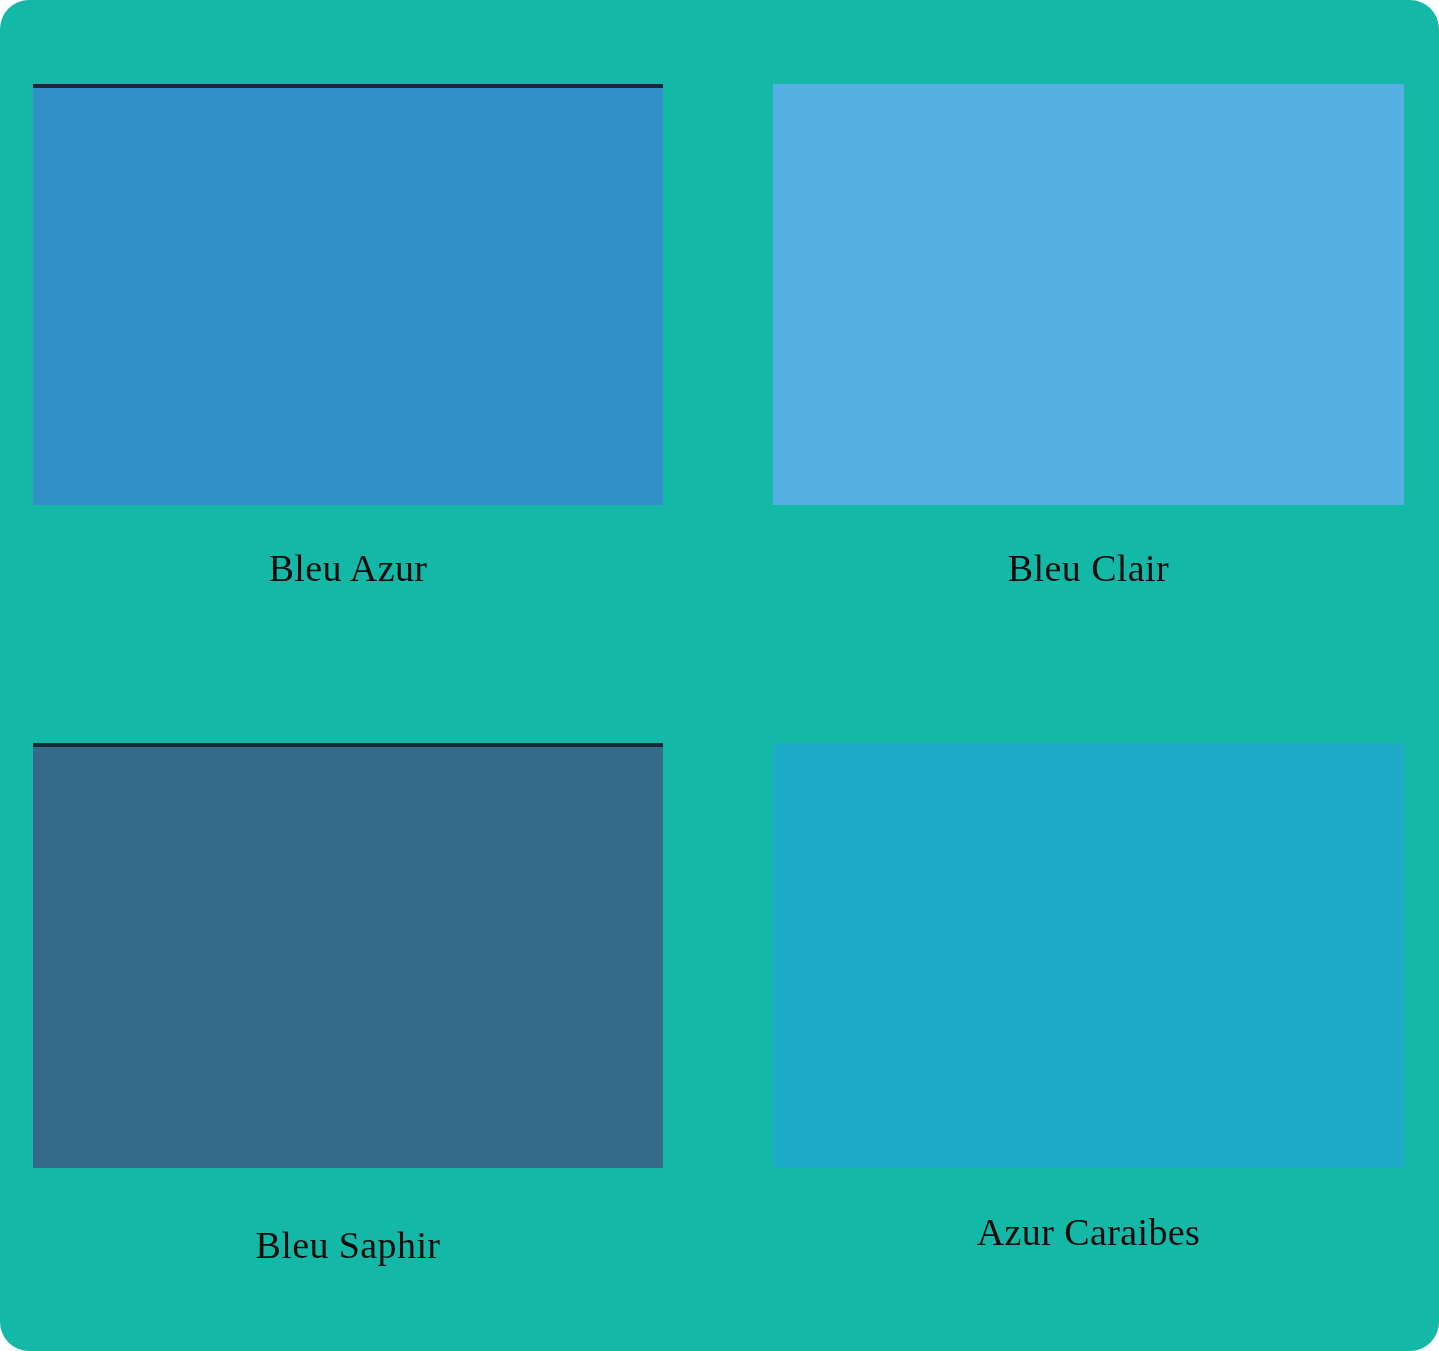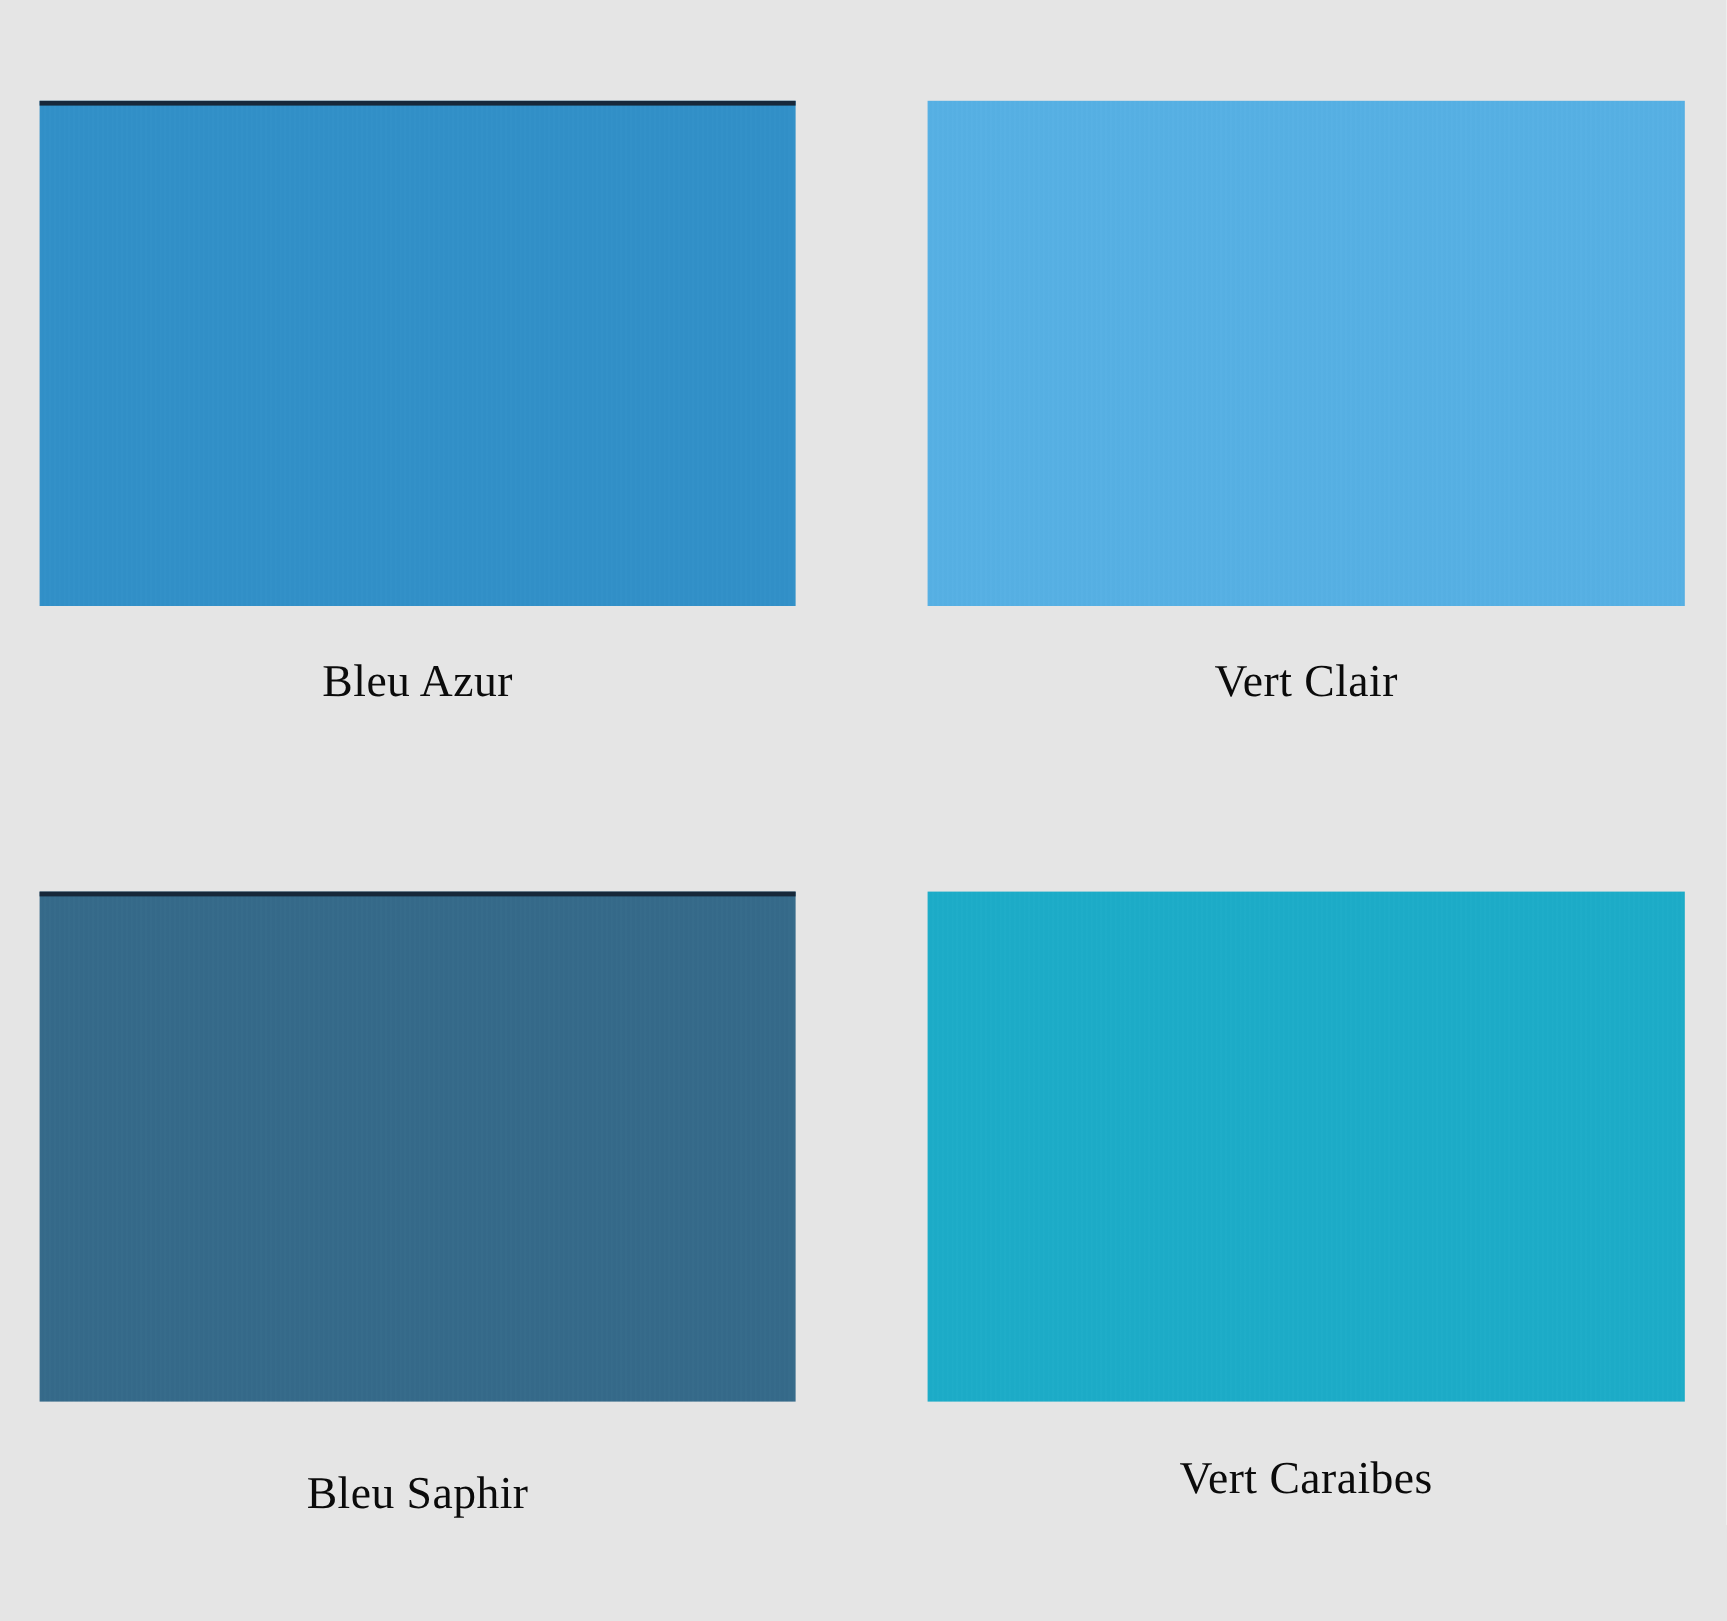--- a/index.html
+++ b/index.html
@@ -70,31 +70,31 @@
     font-size: 38px;
     font-weight: 400;
     line-height: 1.1;
     letter-spacing: 0.4px;
     white-space: nowrap;
   }
 </style>
 </head>
 <body>
 
-<div id="palette-sheet" style="background: #e5e5e5;">
+<div id="palette-sheet" style="background: #14b8a6; border-radius: 29px;">
 
 <div class="swatch-cell" style="left: 33px; top: 84px; width: 630px; height: 524px;">
       <div class="swatch-chip has-edge" style="height: 421px; background: rgb(49, 144, 200); border-top-color: rgb(23, 40, 58);"></div>
       <div class="swatch-label" style="top: 464px;">Bleu Azur</div>
     </div>
     <div class="swatch-cell" style="left: 773px; top: 84px; width: 631px; height: 524px;">
       <div class="swatch-chip" style="height: 421px; background: rgb(86, 176, 228);"></div>
-      <div class="swatch-label" style="top: 464px;">Vert Clair</div>
+      <div class="swatch-label" style="top: 464px;">Bleu Clair</div>
     </div>
     <div class="swatch-cell" style="left: 33px; top: 743px; width: 630px; height: 529px;">
       <div class="swatch-chip has-edge" style="height: 425px; background: rgb(53, 106, 138); border-top-color: rgb(23, 40, 58);"></div>
       <div class="swatch-label" style="top: 482px;">Bleu Saphir</div>
     </div>
     <div class="swatch-cell" style="left: 773px; top: 743px; width: 631px; height: 529px;">
       <div class="swatch-chip" style="height: 425px; background: rgb(28, 172, 200);"></div>
-      <div class="swatch-label" style="top: 469px;">Vert Caraibes</div>
+      <div class="swatch-label" style="top: 469px;">Azur Caraibes</div>
     </div>
   </div>
 
 </body></html>

